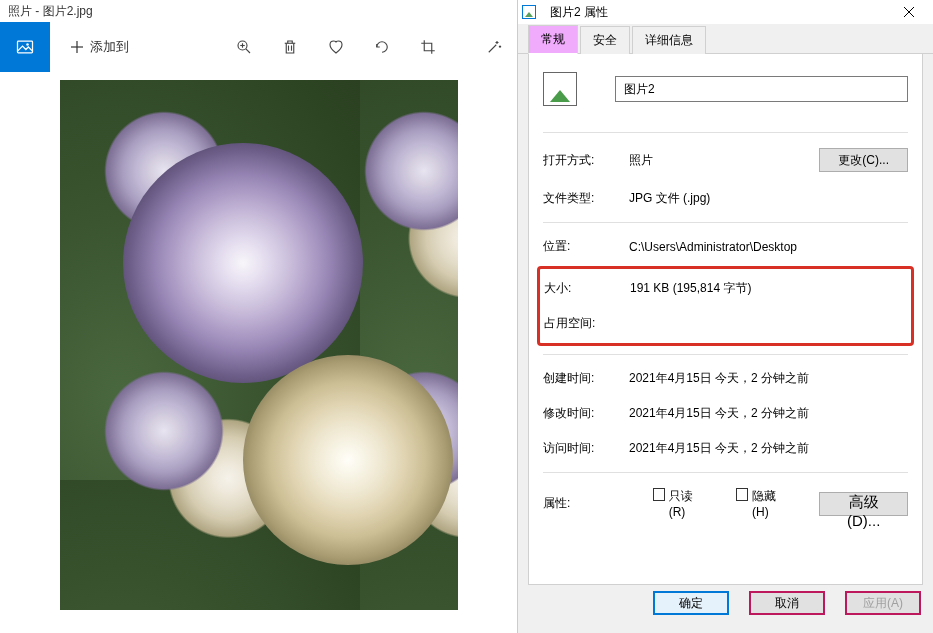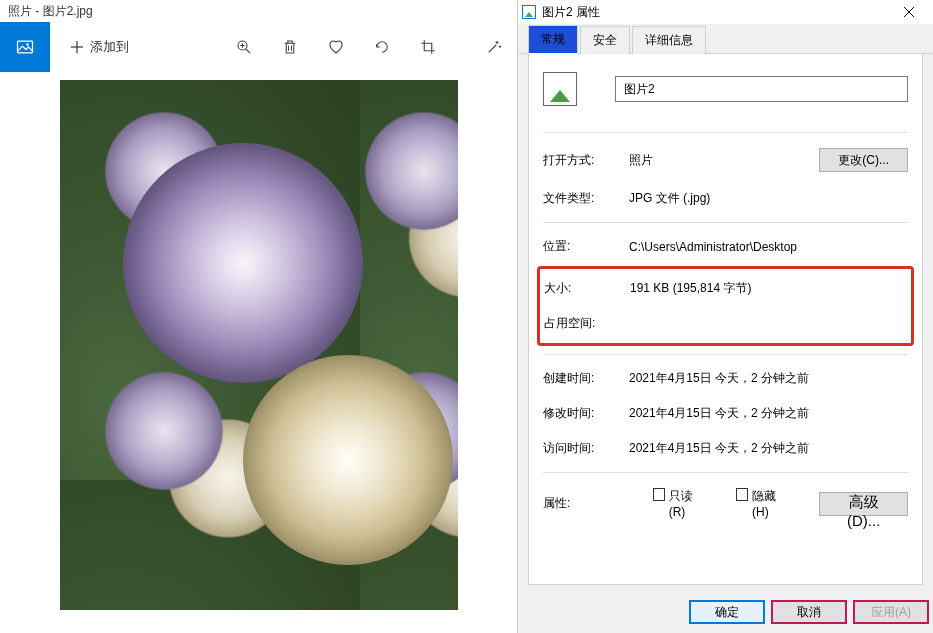--- a/index.html
+++ b/index.html
@@ -104,21 +104,21 @@
       background: #f0f0f0;
       display: flex;
       flex-direction: column;
     }
     .props-titlebar {
       height: 24px;
       background: #fff;
       display: flex;
       align-items: center;
       padding: 0 4px;
-      gap: 6px;
+      gap: 14px;
     }
     .props-titlebar-icon {
       width: 14px; height: 14px;
       border: 1px solid #0078d7;
       display: flex;
       align-items: flex-end;
       justify-content: center;
     }
     .props-titlebar-icon::after {
       content: '';
@@ -150,21 +150,21 @@
       padding: 5px 12px;
       font-size: 12px;
       background: #f0f0f0;
       border: 1px solid #d0d0d0;
       border-bottom: none;
       cursor: pointer;
       position: relative;
       top: 1px;
     }
     .props-tab.active {
-      background: #1d4ed8;
+      background: #f0abfc;
       border-bottom: 1px solid #fff;
     }
     .props-body {
       flex: 1;
       background: #fff;
       margin: 0 10px 6px 10px;
       border: 1px solid #d0d0d0;
       border-top: none;
       padding: 18px 14px 12px;
       display: flex;
@@ -253,24 +253,24 @@
       width: 13px; height: 13px;
       border: 1px solid #333;
       background: #fff;
       display: inline-block;
     }
     .props-spacer { flex: 1; }
     .props-buttons {
       height: 42px;
       background: #f0f0f0;
       display: flex;
-      align-items: center;
+      align-items: flex-start;
       justify-content: flex-end;
-      gap: 6px;
-      padding: 0 4px;
+      gap: 20px;
+      padding: 0 12px;
     }
     .dlg-btn {
       min-width: 76px;
       height: 24px;
       border: 2px solid #be185d;
       background: #e1e1e1;
       font-size: 12px;
       font-family: inherit;
       cursor: pointer;
     }

